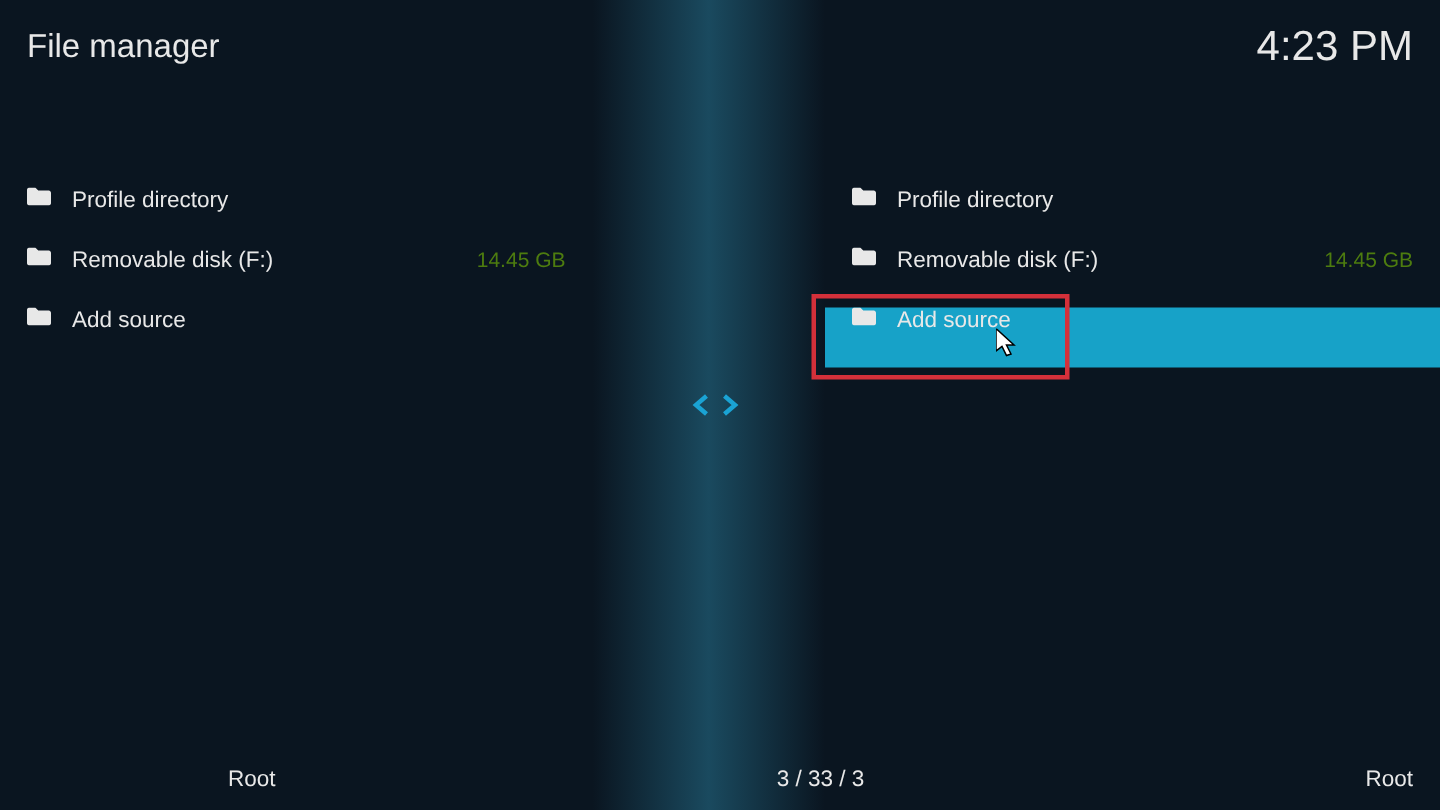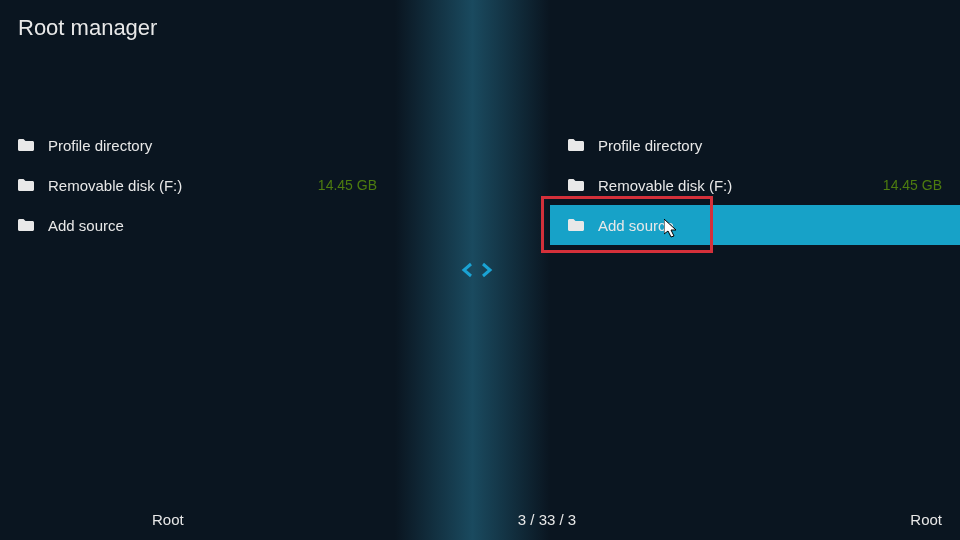--- a/index.html
+++ b/index.html
@@ -41,21 +41,21 @@
     }
     .pane {
       position: absolute;
       top: 125px;
       width: 395px;
     }
     .pane-left { left: 0; }
     .pane-right { left: 550px; width: 410px; }
     .row {
       display: flex;
-      align-items: center;
+      align-items: flex-start;
       height: 40px;
       padding: 0 18px;
       font-size: 15px;
       position: relative;
     }
     .row-selected {
       background: #17a2c8;
     }
     .folder-icon {
       width: 16px;
@@ -105,21 +105,22 @@
       z-index: 11;
       pointer-events: none;
     }
   </style>
 </head>
 <body>
 
 <div class="center-strip"></div>
 
 <div class="header">
-  <div class="title">Root manager</div>
+  <div class="title">File manager</div>
+  <div class="clock">4:23 PM</div>
 </div>
 
 <div class="pane pane-left">
   <div class="row">
     <svg class="folder-icon" viewBox="0 0 16 12">
         <path d="M0 1.5C0 .7.7 0 1.5 0h4l2 2h7c.8 0 1.5.7 1.5 1.5v7c0 .8-.7 1.5-1.5 1.5h-13C.7 12 0 11.3 0 10.5z"></path>
       </svg>
     <span class="row-label">Profile directory</span>
     <span class="row-size"></span>
   </div>

